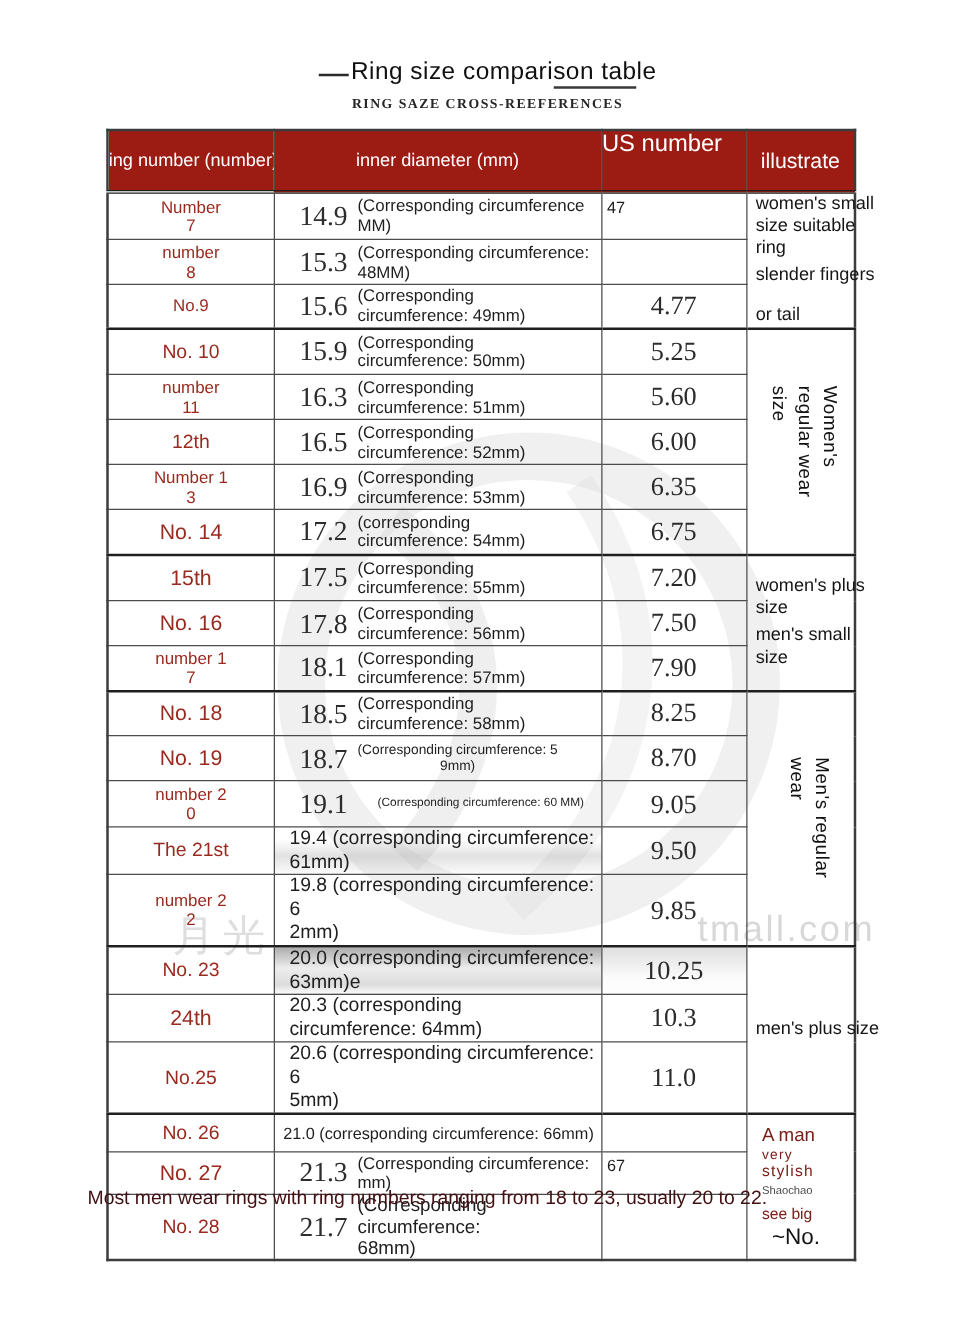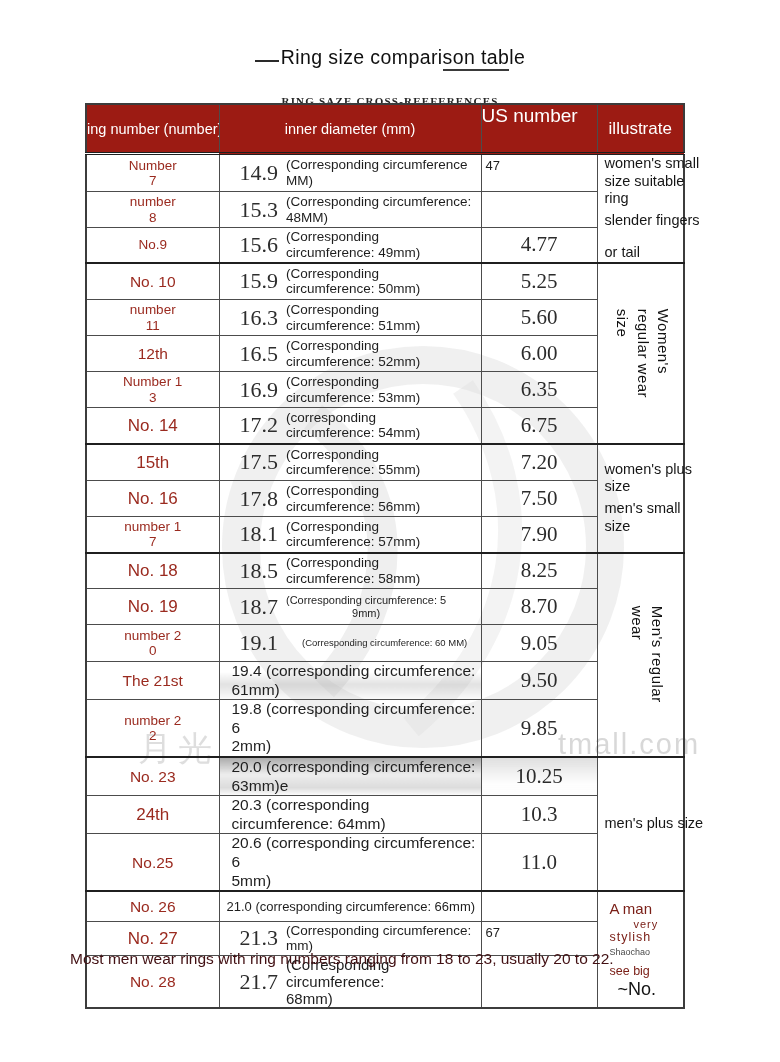--- a/index.html
+++ b/index.html
@@ -4,21 +4,21 @@
 <style>
   html,body{margin:0;padding:0;background:#fff;}
   .canvas{
     position:relative;width:780px;height:1062px;background:#fff;overflow:hidden;
     font-family:"Liberation Sans",sans-serif;color:#1c1c1c;
   }
   
   .title-wrap{position:absolute;top:46px;left:0;width:780px;text-align:center;font-size:19.5px;color:#101010;letter-spacing:.4px;}
   .pre-line{display:inline-block;width:24px;height:2px;background:#2a2a2a;vertical-align:2px;margin-right:2px;}
   .t-under{border-bottom:2px solid #3a3a3a;padding-bottom:1px;}
-  .subtitle{position:absolute;top:95px;left:0;width:780px;text-align:center;
+  .subtitle{position:absolute;top:77px;left:0;width:780px;text-align:center;
     font-family:"Liberation Serif",serif;font-weight:bold;font-size:11px;letter-spacing:1.2px;color:#262626;}
   
   .wm-svg{position:absolute;left:165px;top:335px;z-index:0;}
   .wm-left{position:absolute;left:138px;top:726px;z-index:0;font-size:34px;color:rgba(195,195,195,.55);letter-spacing:6px;}
   .wm-right{position:absolute;left:558px;top:728px;z-index:0;font-size:29px;color:rgba(190,190,190,.6);letter-spacing:2px;}
   
   table.ring{position:absolute;left:85px;top:103px;width:598px;border-collapse:collapse;table-layout:fixed;z-index:1;background:transparent;}
   table.ring{border:2px solid #3c3c3c;}
   .ring th,.ring td{border:1px solid #4c4c4c;padding:0;background:transparent;}
   .ring thead th{background:#9c1b13;color:#fff;font-weight:normal;height:47px;border-bottom:3.5px double #1f1f1f;}
@@ -56,21 +56,21 @@
   td.ill{vertical-align:middle;overflow:visible;}
   .ill-inner{margin-left:7px;width:102px;font-size:14.5px;color:#161616;line-height:1.22;}
   .g-gap{margin-top:4px;}
   .g-gap2{margin-top:14px;}
   .nowrap{white-space:nowrap;width:112px;}
   .vert{display:inline-block;transform:rotate(90deg);white-space:pre;font-size:15px;line-height:1.35;letter-spacing:.5px;color:#111;text-align:left;}
   td.ill-v{text-align:center;}
   
   .fwrap{margin-left:12px;color:#7b2018;}
   .f-aman{font-size:15px;}
-  .f-very{font-size:11px;margin-top:1px;letter-spacing:1px;margin-left:24px;}
+  .f-very{font-size:11px;margin-top:1px;letter-spacing:1px;}
   .f-stylish{font-size:12.5px;letter-spacing:1px;}
   .f-shao{font-size:9px;color:#4a4a4a;margin-top:3px;}
   .f-see{font-size:12.5px;margin-top:7px;}
   .f-no{font-size:18px;color:#141414;margin-top:1px;margin-left:8px;}
   
   .notes{position:absolute;left:48px;top:945px;width:700px;font-size:15.5px;color:#421013;line-height:1.32;z-index:1;}
   .note1{white-space:pre-line;}
   .note2{padding-left:22px;margin-top:4px;}
 </style>
 </head>

